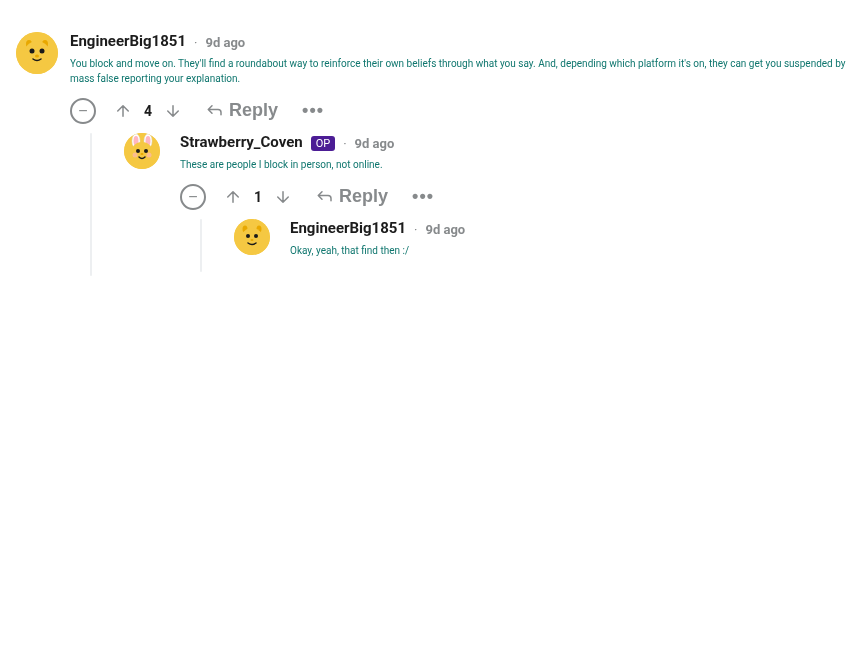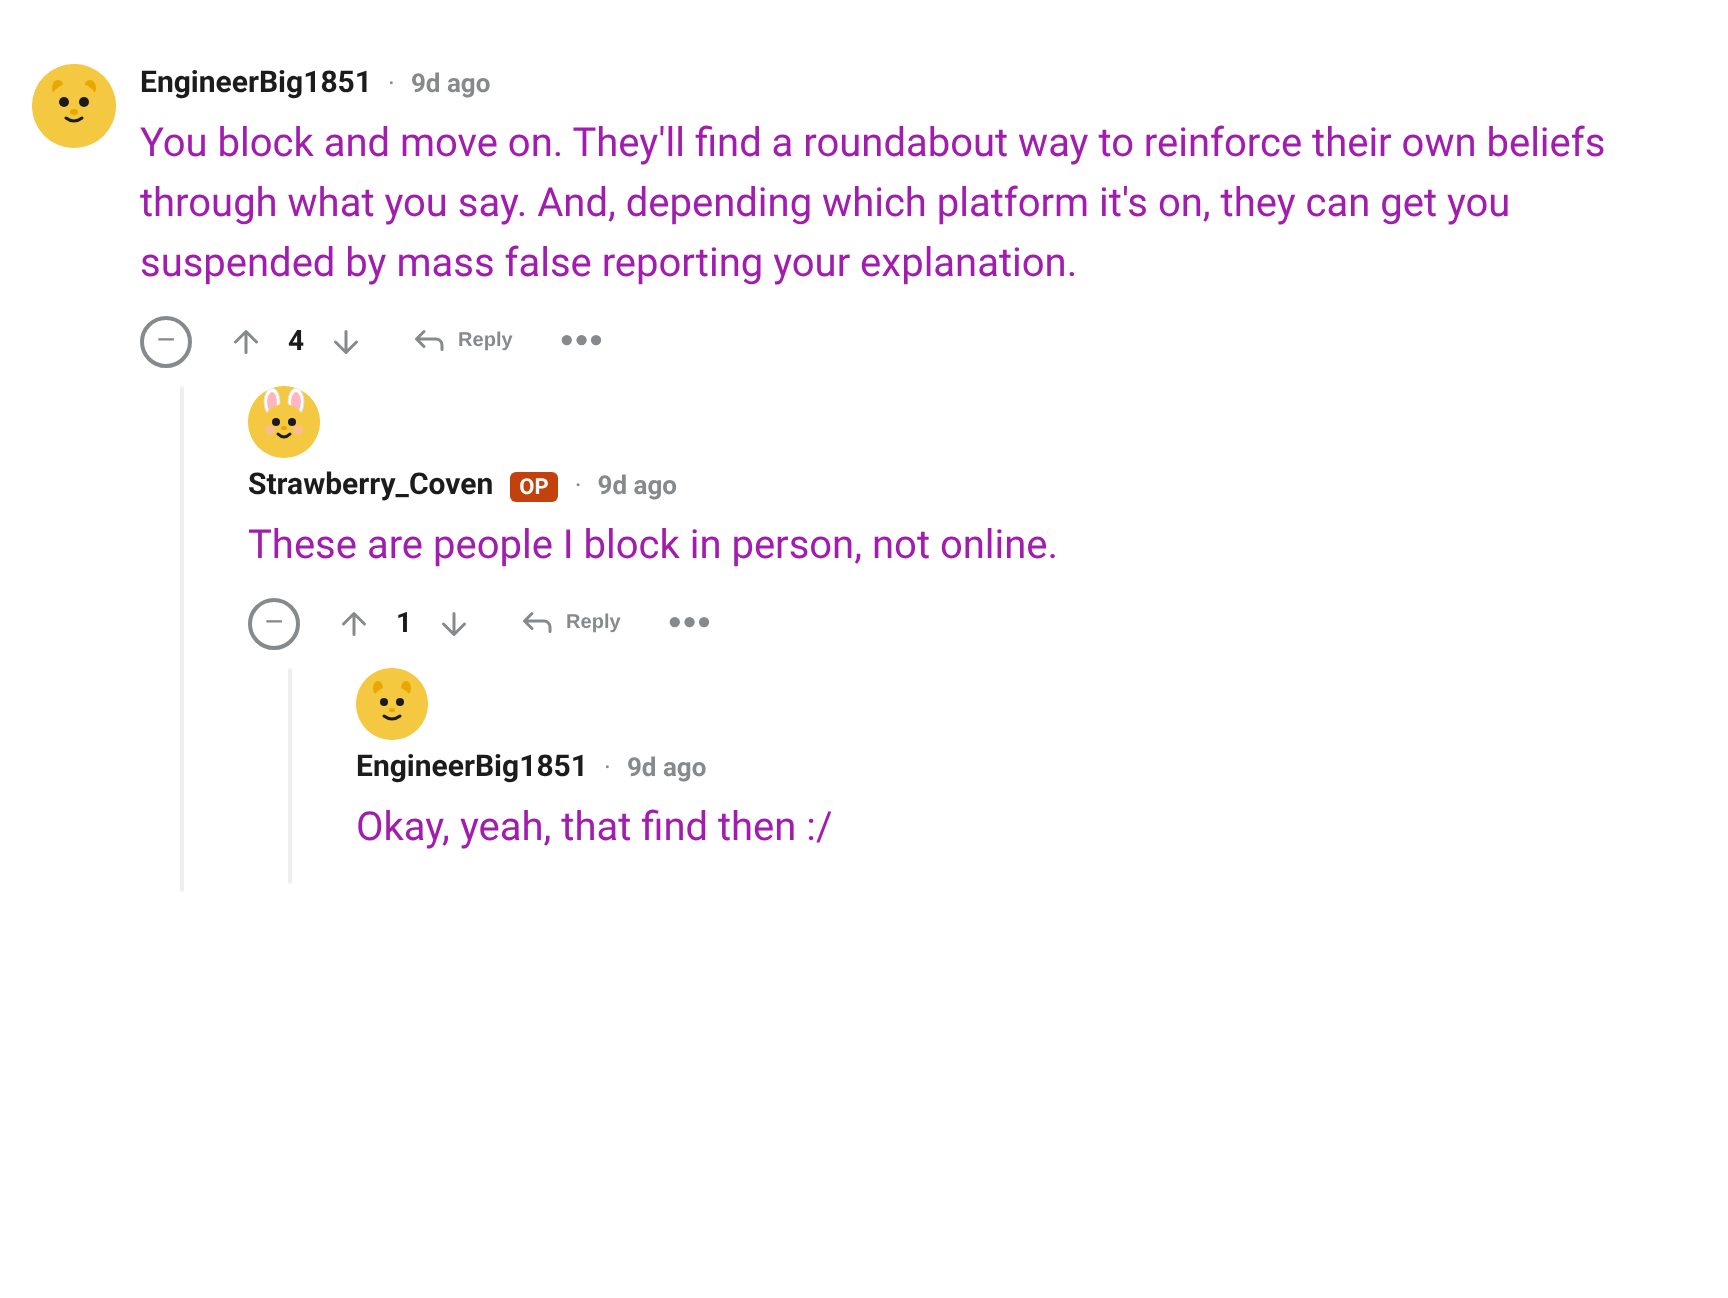--- a/index.html
+++ b/index.html
@@ -49,43 +49,43 @@
       margin-bottom: 6px;
     }
 
     .username {
       font-weight: 700;
       font-size: 15px;
       color: #1c1c1c;
     }
 
     .op-badge {
-      background: #c2410c;
+      background: #4c1d95;
       color: #fff;
       font-size: 11px;
-      font-weight: 700;
+      font-weight: 400;
       padding: 1px 5px;
       border-radius: 3px;
     }
 
     .timestamp {
       color: #878a8c;
       font-size: 13px;
       font-weight: bold;
     }
 
     .dot-separator {
       color: #878a8c;
       font-size: 13px;
     }
 
     .comment-text {
-      font-size: 20px;
+      font-size: 10px;
       line-height: 1.5;
-      color: #a21caf;
+      color: #0f766e;
       margin-bottom: 10px;
     }
 
     .comment-actions {
       display: flex;
       align-items: center;
       gap: 12px;
       margin-bottom: 8px;
     }
 
@@ -96,21 +96,21 @@
     }
 
     .action-btn {
       background: none;
       border: none;
       cursor: pointer;
       display: flex;
       align-items: center;
       gap: 5px;
       color: #878a8c;
-      font-size: 10px;
+      font-size: 18px;
       font-weight: 700;
       padding: 4px 6px;
       border-radius: 20px;
       transition: background 0.1s;
     }
 
     .vote-count {
       font-size: 14px;
       font-weight: 700;
       color: #1c1c1c;
@@ -169,23 +169,22 @@
       border-radius: 2px;
     }
 
     .nested-content {
       flex: 1;
       padding-left: 12px;
     }
 
     .nested-comment {
       display: flex;
-      gap: 4px;
+      gap: 20px;
       margin-bottom: 4px;
-      flex-direction: column;
     }
 
     .avatar-sm {
       width: 36px;
       height: 36px;
       border-radius: 50%;
       flex-shrink: 0;
       display: flex;
       align-items: center;
       justify-content: center;

